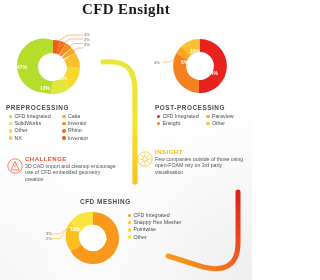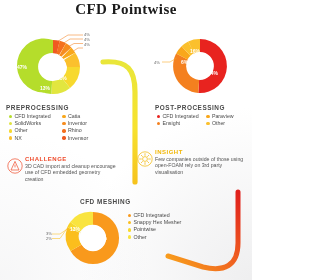--- a/index.html
+++ b/index.html
@@ -37,21 +37,21 @@
   .insight .hd{color:#f2b705;}
   .pct{position:absolute;font-size:5px;font-weight:bold;color:#ffffff;}
   .tiny{position:absolute;font-size:4.2px;color:#6b6b6b;}
 </style>
 </head>
 <body>
 
 <div class="page">
   <div class="bg-wash"></div>
 
-  <div class="title">CFD Pointwise</div>
+  <div class="title">CFD Ensight</div>
 
   <svg class="svg-layer" width="252" height="280" viewBox="0 0 252 280">
     <defs>
       <linearGradient id="gradYellow" x1="0" y1="0" x2="0" y2="1">
         <stop offset="0%" stop-color="#e9e63a"></stop>
         <stop offset="55%" stop-color="#f7e22e"></stop>
         <stop offset="100%" stop-color="#f6c31d"></stop>
       </linearGradient>
       <linearGradient id="gradRed" x1="1" y1="0" x2="0" y2="1">
         <stop offset="0%" stop-color="#e0201c"></stop>

